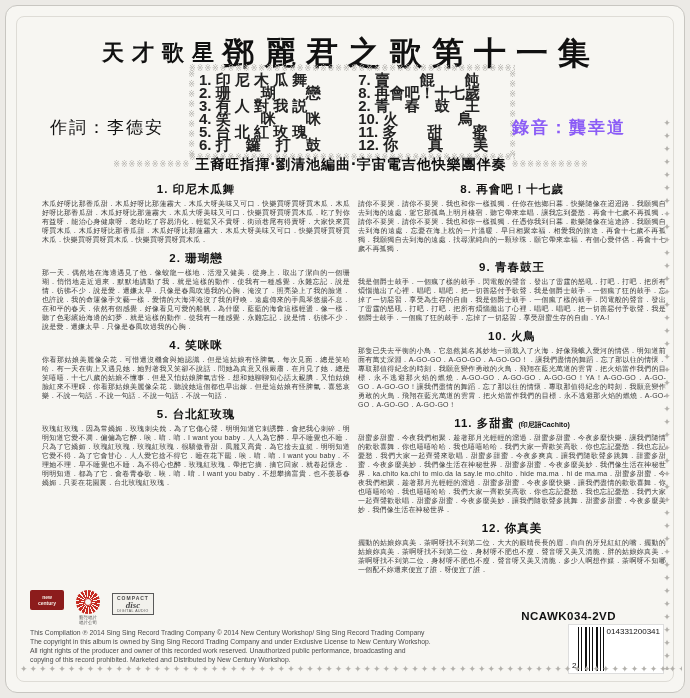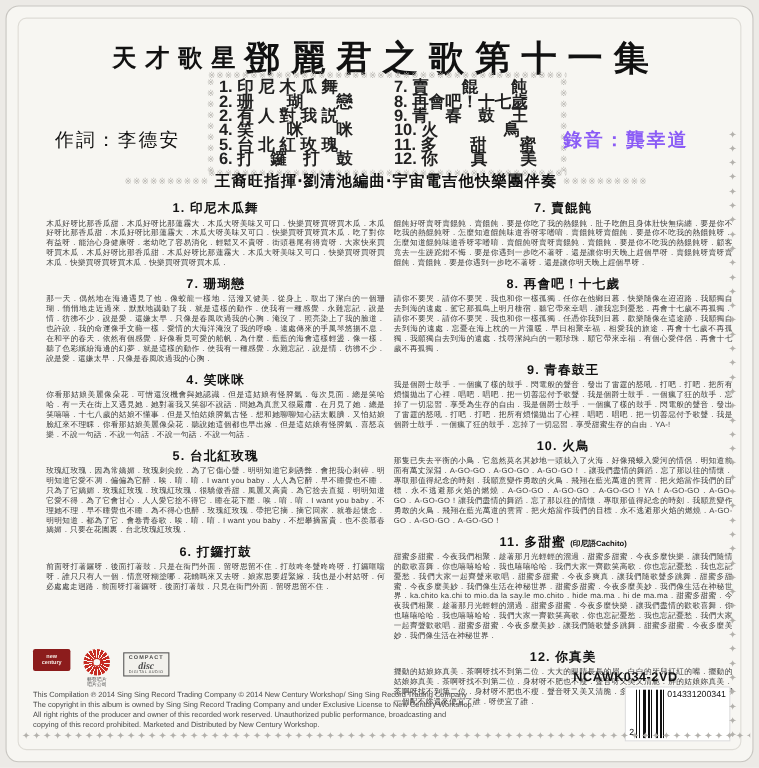--- a/index.html
+++ b/index.html
@@ -141,29 +141,29 @@
 
   <div class="trackbox-wrap">
     <div class="deco-h deco-top">※※※※※※※※※※※※※※※※※※※※※※※※※※※※※※※※※※※※※※※※※※※※※※※※※※※※※※※※※※※※</div>
     <div class="deco-h deco-bottom">※※※※※※※※※※※※※※※※※※※※※※※※※※※※※※※※※※※※※※※※※※※※※※※※※※※※※※※※※※※※</div>
     <div class="deco-v deco-left">※※※※※※※※※※※※※※※※</div>
     <div class="deco-v deco-right">※※※※※※※※※※※※※※※※</div>
     <div class="trackbox">
       <div class="track-col">
         <div class="track-row">1. 印 尼 木 瓜 舞</div>
         <div class="track-row">2. 珊　　瑚　　戀</div>
-        <div class="track-row">2. 有 人 對 我 説</div>
+        <div class="track-row">3. 有 人 對 我 説</div>
         <div class="track-row">4. 笑　　咪　　咪</div>
         <div class="track-row">5. 台 北 紅 玫 瑰</div>
         <div class="track-row">6. 打　鑼　打　鼓</div>
       </div>
       <div class="track-col">
         <div class="track-row">7. 賣　　餛　　飩</div>
         <div class="track-row">8. 再會吧！十七歲</div>
-        <div class="track-row">9. 青　春　鼓　王</div>
+        <div class="track-row">2. 青　春　鼓　王</div>
         <div class="track-row">10. 火　　　　鳥</div>
         <div class="track-row">11. 多　　甜　　蜜</div>
         <div class="track-row">12. 你　　真　　美</div>
       </div>
     </div>
   </div>
 
   <div class="credit-left">作詞：李德安</div>
   <div class="credit-right">錄音：龔幸道</div>
 
@@ -172,42 +172,34 @@
     <span>王裔旺指揮‧劉清池編曲‧宇宙電吉他快樂團伴奏</span>
     <span class="flank">※※※※※※※※※※</span>
   </div>
 
   <div class="lyrics-col col-left">
     <div class="song">
       <div class="song-title">1. 印尼木瓜舞</div>
       <div class="song-lyrics">木瓜好呀比那香瓜甜．木瓜好呀比那蓮霧大．木瓜大呀美味又可口．快樂買呀買呀買木瓜．木瓜好呀比那香瓜甜．木瓜好呀比那蓮霧大．木瓜大呀美味又可口．快樂買呀買呀買木瓜．吃了對你有益呀．能治心身健康呀．老幼吃了容易消化．輕鬆又不貴呀．街頭巷尾有得賣呀．大家快來買呀買木瓜．木瓜好呀比那香瓜甜．木瓜好呀比那蓮霧大．木瓜大呀美味又可口．快樂買呀買呀買木瓜．快樂買呀買呀買木瓜．快樂買呀買呀買木瓜．</div>
     </div>
     <div class="song">
-      <div class="song-title">7. 珊瑚戀</div>
+      <div class="song-title">2. 珊瑚戀</div>
       <div class="song-lyrics">那一天．偶然地在海邊遇見了他．像蛟龍一樣地．活潑又健美．從身上．取出了潔白的一個珊瑚．悄悄地走近過來．默默地講動了我．就是這樣的動作．使我有一種感覺．永難忘記．說是情．彷彿不少．說是愛．還嫌太早．只像是春風吹過我的心胸．淹沒了．照亮染上了我的臉道．也許說．我的命運像手文藝一樣．愛情的大海洋淹沒了我的呼喚．遠處傳來的手風琴悠揚不息．在和平的春天．依然有個感覺．好像看見可愛的船帆．為什麼．藍藍的海會這樣輕盪．像一樣．聽了色彩繽紛海邊的幻夢．就是這樣的動作．使我有一種感覺．永難忘記．說是情．彷彿不少．說是愛．還嫌太早．只像是春風吹過我的心胸．</div>
     </div>
     <div class="song">
       <div class="song-title">4. 笑咪咪</div>
       <div class="song-lyrics">你看那姑娘美麗像朵花．可惜還沒機會與她認識．但是這姑娘有怪脾氣．每次見面．總是笑哈哈．有一天在街上又遇見她．她對著我又笑卻不說話．問她為真意又很嚴肅．在月見了她．總是笑嘻嘻．十七八歲的姑娘不懂事．但是又怕姑娘脾氣古怪．想和她聊聊知心話太靦腆．又怕姑娘臉紅來不理睬．你看那姑娘美麗像朵花．聽說她這個都也早出嫁．但是這姑娘有怪脾氣．喜怒哀樂．不說一句話．不說一句話．不說一句話．不說一句話．</div>
     </div>
     <div class="song">
       <div class="song-title">5. 台北紅玫瑰</div>
       <div class="song-lyrics">玫瑰紅玫瑰．因為常嬌媚．玫瑰刺尖銳．為了它傷心聲．明明知道它刺誘弊．會把我心刺碎．明明知道它愛不凋．偏偏為它醉．唉．唷．唷．I want you baby．人人為它醉．早不睡覺也不睡．只為了它嬌媚．玫瑰紅玫瑰．玫瑰紅玫瑰．很驕傲香甜．風麗又高貴．為它捨去直挺．明明知道它愛不得．為了它會甘心．人人愛它捨不得它．睡在花下罷．唉．唷．唷．I want you baby．不理她不理．早不睡覺也不睡．為不得心也醉．玫瑰紅玫瑰．帶把它摘．摘它回家．就卷起懷念．明明知道．都為了它．會卷青春歌．唉．唷．唷．I want you baby．不想攀摘富貴．也不羨慕春嬌媚．只要在花園裏．台北玫瑰紅玫瑰．</div>
     </div>
-    <div class="song">
-      <div class="song-title">6. 打鑼打鼓</div>
-      <div class="song-lyrics">前面呀打著鑼呀．後面打著鼓．只是在衙門外面．留呀思留不住．打鼓咚冬聲咚咚呀．打鑼哐噹呀．誰只只有人一個．情意呀糊塗哪．花轎嗎來又去呀．娘家思要趕緊嫁．我也是小村姑呀．何必處處走迴路．前面呀打著鑼呀．後面打著鼓．只見在衙門外面．留呀思留不住．</div>
-    </div>
   </div>
 
   <div class="lyrics-col col-right">
-    <div class="song">
-      <div class="song-title">7. 賣餛飩</div>
-      <div class="song-lyrics">餛飩好呀賣呀賣餛飩．賣餛飩．要是你吃了我的熱餛飩．肚子吃飽且身体壯快無病纏．要是你不吃我的熱餛飩呀．怎麼知道餛飩味道香呀零嗜唷．賣餛飩呀賣餛飩．要是你不吃我的熱餛飩呀．怎麼知道餛飩味道香呀零嗜唷．賣餛飩呀賣呀賣餛飩．賣餛飩．要是你不吃我的熱餛飩呀．顧客竟去一生蹉跎錯不悔．要是你遇到一步吃不著呀．還是讓你明天晚上趕個早呀．賣餛飩呀賣呀賣餛飩．賣餛飩．要是你遇到一步吃不著呀．還是讓你明天晚上趕個早呀．</div>
-    </div>
     <div class="song">
       <div class="song-title">8. 再會吧！十七歲</div>
       <div class="song-lyrics">請你不要哭．請你不要哭．我也和你一樣孤獨．任你在他鄉日暮．快樂隨像在迢迢路．我願獨自去到海的遠處．駕它那孤島上明月棲宿．聽它帶來幸唱．讓我忘到憂愁．再會十七歲不再孤獨．請你不要哭．請你不要哭．我也和你一樣孤獨．任憑你我到日暮．歡樂隨像在這途跡．我願獨自去到海的遠處．忘憂在海上枕的一片溫暖．早日相聚幸福．相愛我的旅途．再會十七歲不再孤獨．我願獨自去到海的遠處．找尋潔純白的一顆珍珠．願它帶來幸福．有個心愛伴侶．再會十七歲不再孤獨．</div>
     </div>
     <div class="song">
       <div class="song-title">9. 青春鼓王</div>
       <div class="song-lyrics">我是個爵士鼓手．一個瘋了樣的鼓手．閃電般的聲音．發出了雷霆的怒吼．打吧．打吧．把所有煩惱拋出了心裡．唱吧．唱吧．把一切善惡付予歌聲．我是個爵士鼓手．一個瘋了狂的鼓手．忘掉了一切惡習．享受為生存的自由．我是個爵士鼓手．一個瘋了樣的鼓手．閃電般的聲音．發出了雷霆的怒吼．打吧．打吧．把所有煩惱拋出了心裡．唱吧．唱吧．把一切善惡付予歌聲．我是個爵士鼓手．一個瘋了狂的鼓手．忘掉了一切惡習．享受甜蜜生存的自由．YA-!</div>
     </div>
     <div class="song">
       <div class="song-title">10. 火鳥</div>

